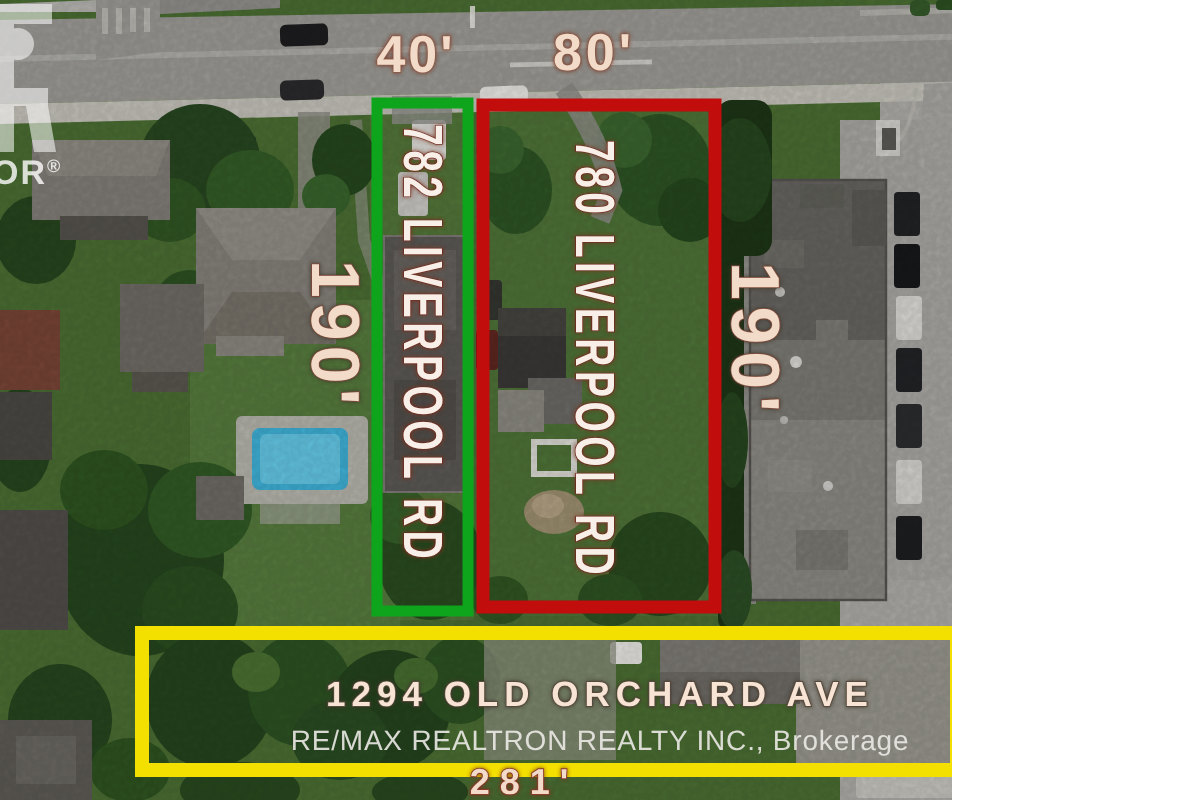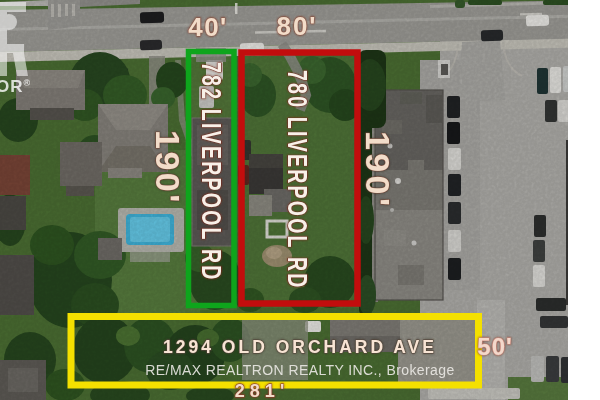--- a/index.html
+++ b/index.html
@@ -1,16 +1,16 @@
 <!DOCTYPE html>
 <html><head>
 <meta charset="utf-8">
 <style>
   html,body{margin:0;padding:0;}
-  .stage{width:568px;height:400px;overflow:hidden;position:relative;font-family:"Liberation Sans",sans-serif;}
+  .stage{width:476px;height:400px;overflow:hidden;position:relative;font-family:"Liberation Sans",sans-serif;}
 </style>
 </head>
 <body>
 <div class="stage">
 <svg width="600" height="400" viewBox="0 0 600 400">
 <defs>
   <filter id="sh-red" x="-40%" y="-40%" width="180%" height="180%">
     <feDropShadow dx="0" dy="0" stdDeviation="1.1" flood-color="#7a2d1f" flood-opacity="0.95"></feDropShadow>
   </filter>
   <filter id="sh-dark" x="-40%" y="-40%" width="180%" height="180%">

